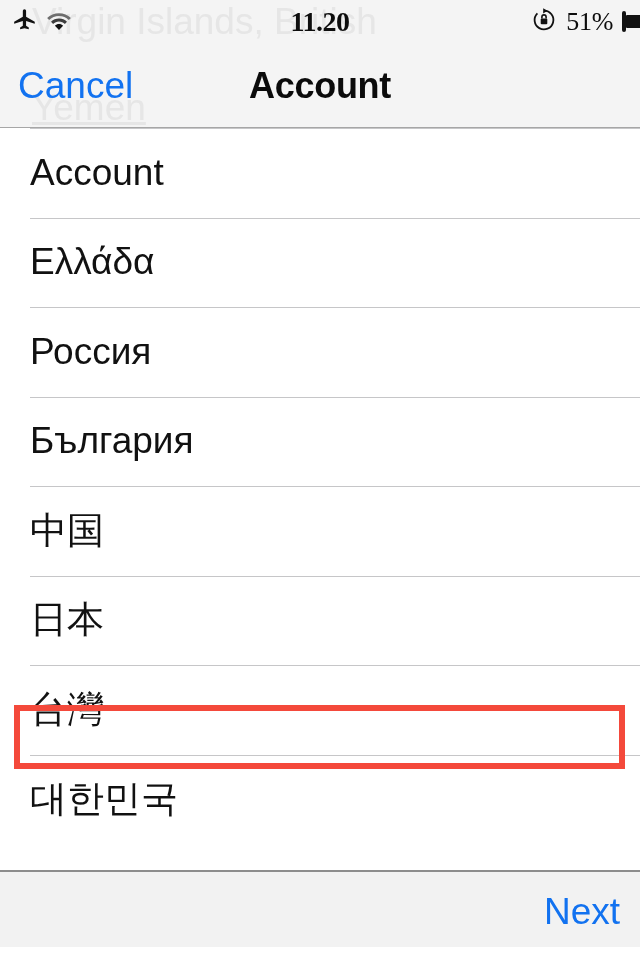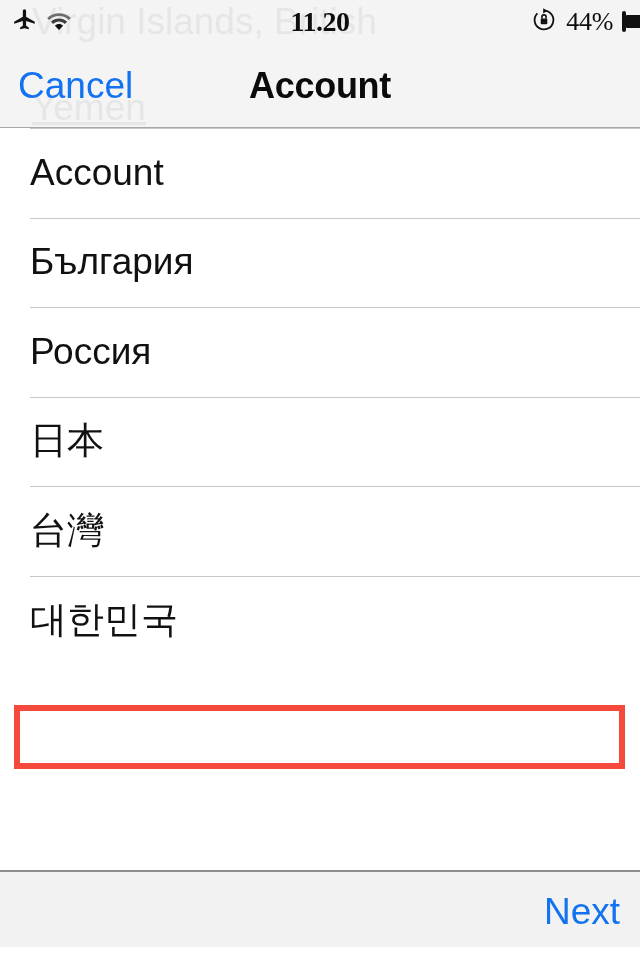--- a/index.html
+++ b/index.html
@@ -234,21 +234,21 @@
 
       <div id="sb-right">
         <span>
           <svg width="26" height="26" viewBox="0 0 26 26" aria-hidden="true">
             <path fill="none" stroke="#111" stroke-width="1.8" d="M13 3.6a9.4 9.4 0 1 1-6.6 2.7"></path>
             <path fill="#111" d="M12.2 1.2l4.2 2.6-4.2 2.6z"></path>
             <rect x="9.7" y="11.6" width="6.6" height="5.6" rx="1" fill="#111"></rect>
             <path fill="none" stroke="#111" stroke-width="1.6" d="M10.9 11.6V10a2.1 2.1 0 0 1 4.2 0v1.6"></path>
           </svg>
         </span>
-        <span id="sb-battpct">44%</span>
+        <span id="sb-battpct">51%</span>
         <span style="position:relative;display:inline-block;">
           <span class="batt-shell">
             <span class="batt-fill" id="batt-fill" style="width: 20.4px;"></span>
           </span>
           
         </span>
       </div>
     </div>
 
     <div id="navbar">
@@ -258,25 +258,33 @@
     <div id="nav-hairline"></div>
   </div>
 
   <div id="list">
       <div class="row">
         <div class="row-sep"></div>
         <div class="row-label">Account</div>
       </div>
       <div class="row">
         <div class="row-sep"></div>
+        <div class="row-label">Ελλάδα</div>
+      </div>
+      <div class="row">
+        <div class="row-sep"></div>
+        <div class="row-label">Россия</div>
+      </div>
+      <div class="row">
+        <div class="row-sep"></div>
         <div class="row-label">България</div>
       </div>
       <div class="row">
         <div class="row-sep"></div>
-        <div class="row-label">Россия</div>
+        <div class="row-label">中国</div>
       </div>
       <div class="row">
         <div class="row-sep"></div>
         <div class="row-label">日本</div>
       </div>
       <div class="row">
         <div class="row-sep"></div>
         <div class="row-label">台灣</div>
       </div>
       <div class="row">

